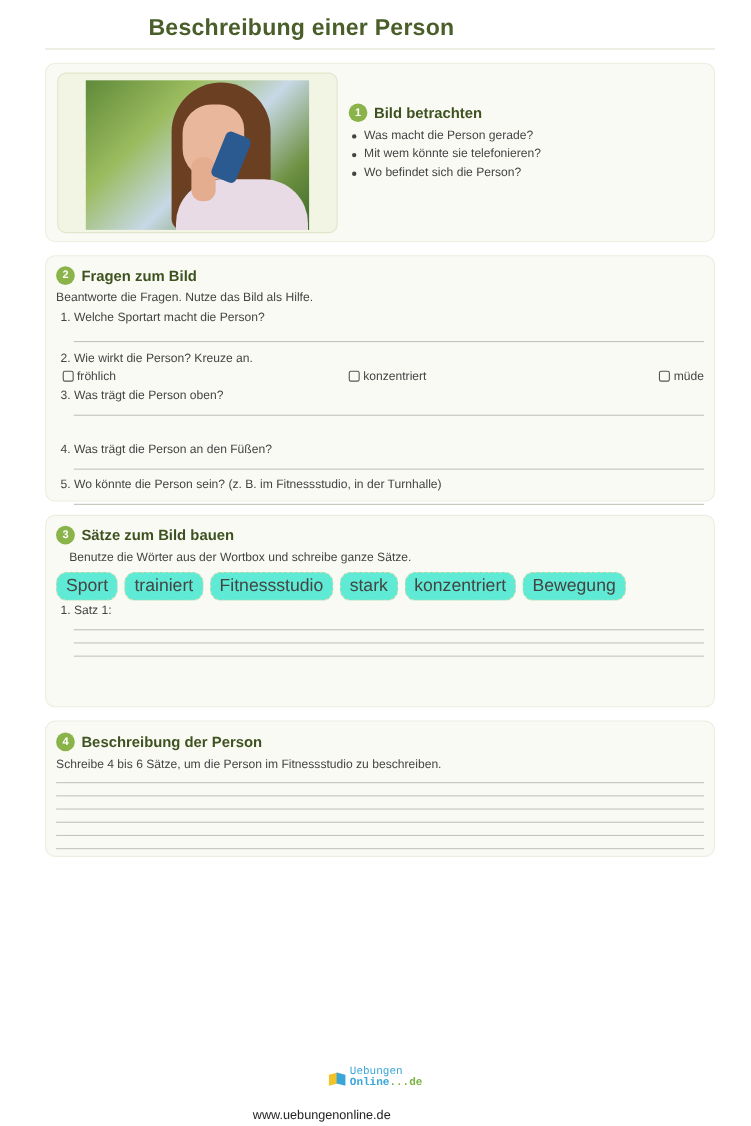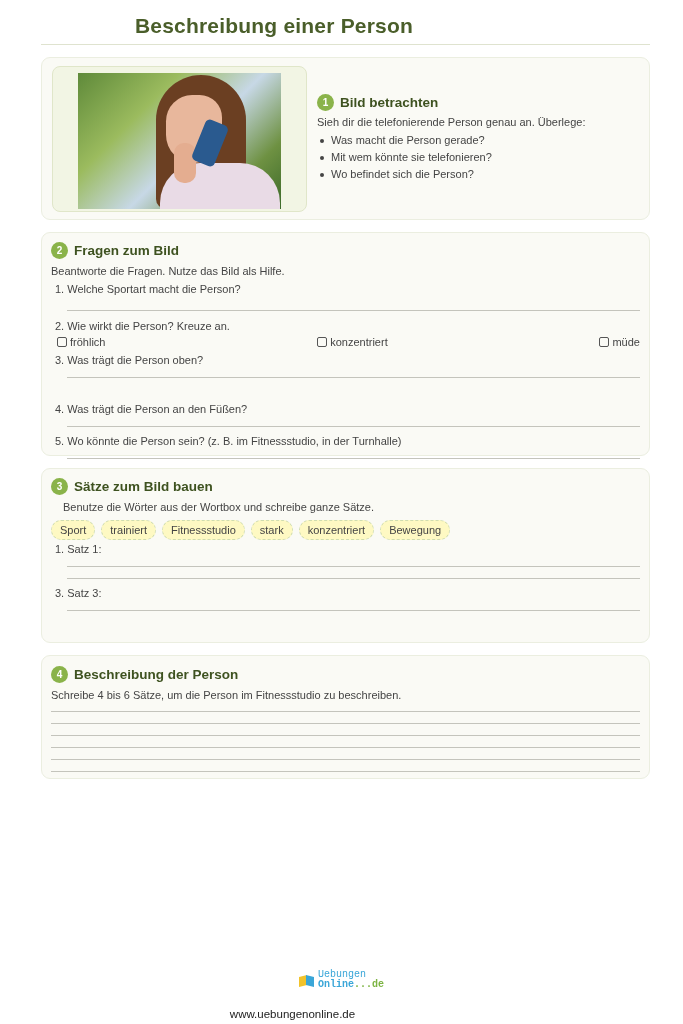--- a/index.html
+++ b/index.html
@@ -36,21 +36,21 @@
   .bullets li::before { content: ""; position: absolute; left: 3px; top: 7px; width: 4px; height: 4px; border-radius: 50%; background: #444; }
 
   .inner { position: absolute; left: 9px; right: 9px; }
   .q { font-size: 11px; color: #444; }
   .line { height: 1px; background: #c4c4bc; margin-left: 16px; }
   .cb-row { display: flex; gap: 6px; font-size: 11px; color: #444; margin-left: 6px; margin-top: 4px; align-items: center; justify-content: space-between; }
   .cb { display: inline-flex; align-items: center; gap: 3px; }
   .cb span.box { width: 10px; height: 10px; border: 1px solid #555; border-radius: 2px; display: inline-block; }
 
   .chips { display: flex; gap: 6px; margin-top: 7px; }
-  .chip { font-size: 11px; color: #444; padding: 3px 8px; border: 1px dashed #cfdcaf; border-radius: 10px; background: #fef9c3; text-align: center; }
+  .chip { font-size: 16px; color: #444; padding: 3px 8px; border: 1px dashed #cfdcaf; border-radius: 10px; background: #5eead4; text-align: center; }
 
   .footer-logo { position: absolute; top: 970px; left: 0; width: 683px; display: flex; justify-content: center; align-items: center; gap: 3px; }
   .logo-icon { width: 16px; height: 14px; position: relative; }
   .logo-icon .b1 { position: absolute; left: 0; top: 3px; width: 8px; height: 10px; background: #f2c32b; transform: skewY(-15deg); }
   .logo-icon .b2 { position: absolute; left: 7px; top: 3px; width: 8px; height: 10px; background: #3aa6d8; transform: skewY(15deg); }
   .logo-text { font-size: 10px; line-height: 10px; color: #3aa6d8; font-family: Liberation Mono, monospace; }
   .logo-text .l2 { font-weight: bold; color: #3aa6d8; }
   .logo-text .l2 em { font-style: normal; color: #7cb342; }
   .footer-url { position: absolute; top: 1008px; left: 0; width: 585px; text-align: center; font-size: 11.5px; color: #222; }
 </style>
@@ -68,21 +68,20 @@
         <div class="body"></div>
         <div class="hand"></div>
         <div class="phone"></div>
     </div>
   </div>
   <div class="s1-text">
     <div class="sec-head">
       <div class="badge">1</div>
       <div class="sec-title">Bild betrachten</div>
     </div>
-    <div class="intro">Sieh dir die telefonierende Person genau an. Überlege:</div>
     <ul class="bullets">
       <li>Was macht die Person gerade?</li>
       <li>Mit wem könnte sie telefonieren?</li>
       <li>Wo befindet sich die Person?</li>
     </ul>
   </div>
 </div>
 
 <div class="card" style="top:232px;height:224px;">
   <div class="inner" style="top:9px;">
@@ -128,21 +127,20 @@
       <span class="chip">Sport</span>
       <span class="chip">trainiert</span>
       <span class="chip">Fitnessstudio</span>
       <span class="chip">stark</span>
       <span class="chip">konzentriert</span>
       <span class="chip">Bewegung</span>
     </div>
     <div class="q" style="margin-top:3px;margin-left:4px;">1. Satz 1:</div>
     <div class="line" style="margin-top:11px;"></div>
     <div class="line" style="margin-top:11px;"></div>
-    <div class="q" style="margin-top:8px;margin-left:4px;">3. Satz 3:</div>
     <div class="line" style="margin-top:11px;"></div>
   </div>
 </div>
 
 <div class="card" style="top:655px;height:124px;">
   <div class="inner" style="top:10px;">
     <div class="sec-head">
       <div class="badge">4</div>
       <div class="sec-title">Beschreibung der Person</div>
     </div>

